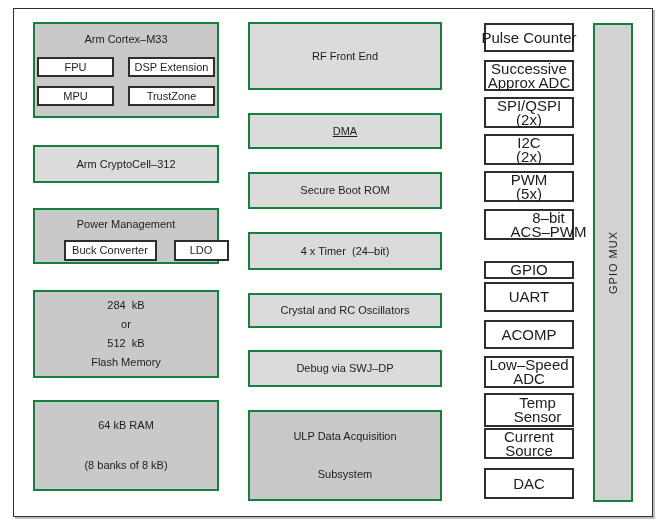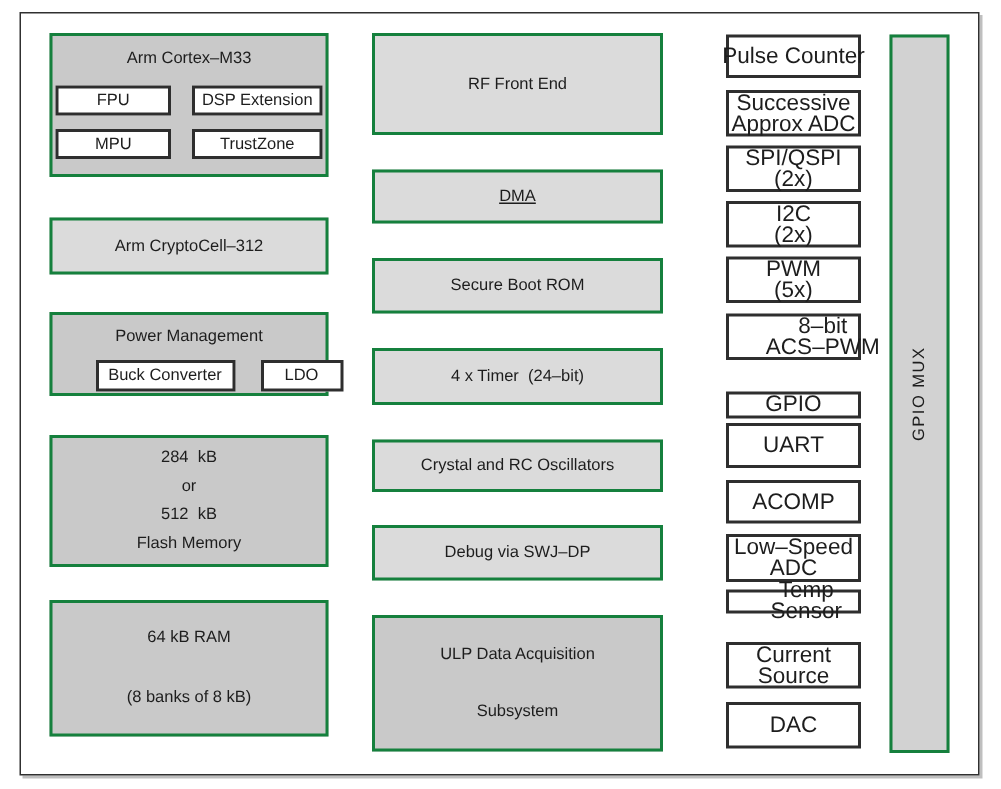--- a/index.html
+++ b/index.html
@@ -77,21 +77,21 @@
   .pulse   { top: 23px;  height: 29px; }
   .saradc  { top: 60px;  height: 31px; }
   .spi     { top: 97px;  height: 31px; }
   .i2c     { top: 134px; height: 31px; }
   .pwm     { top: 171px; height: 31px; }
   .acspwm  { top: 209px; height: 31px; padding-left: 39px; }
   .gpio    { top: 261px; height: 18px; }
   .uart    { top: 282px; height: 30px; }
   .acomp   { top: 320px; height: 29px; }
   .lsadc   { top: 356px; height: 32px; }
-  .temp    { top: 393px; height: 16px; padding-left: 17px; }
+  .temp    { top: 393px; height: 34px; padding-left: 17px; }
   .current { top: 428px; height: 31px; }
   .dac     { top: 468px; height: 31px; }
   
   .mux {
     left: 593px; top: 23px; width: 40px; height: 479px;
     background: #d2d2d2;
   }
   .mux-label {
     writing-mode: vertical-rl;
     transform: rotate(180deg);

